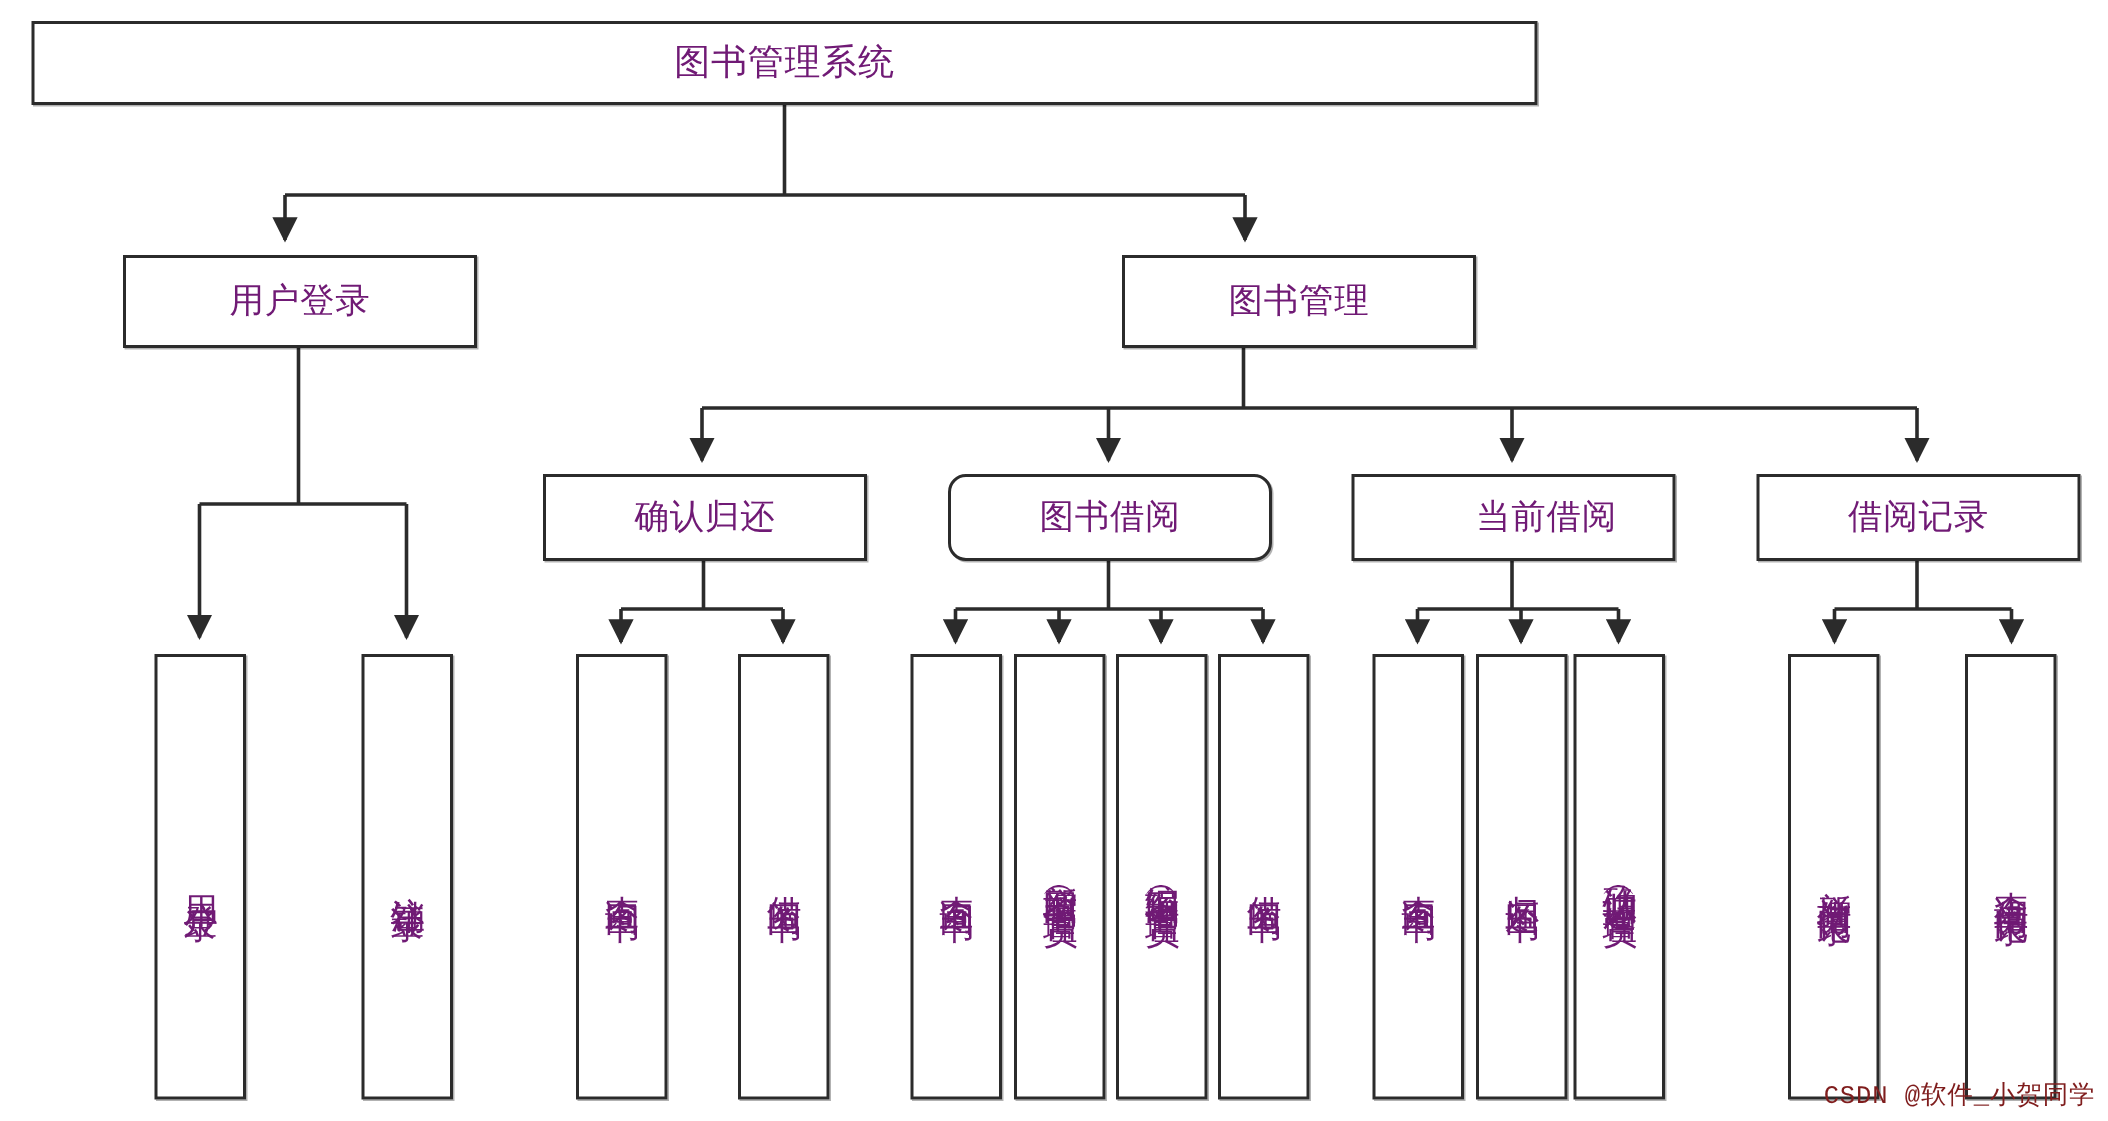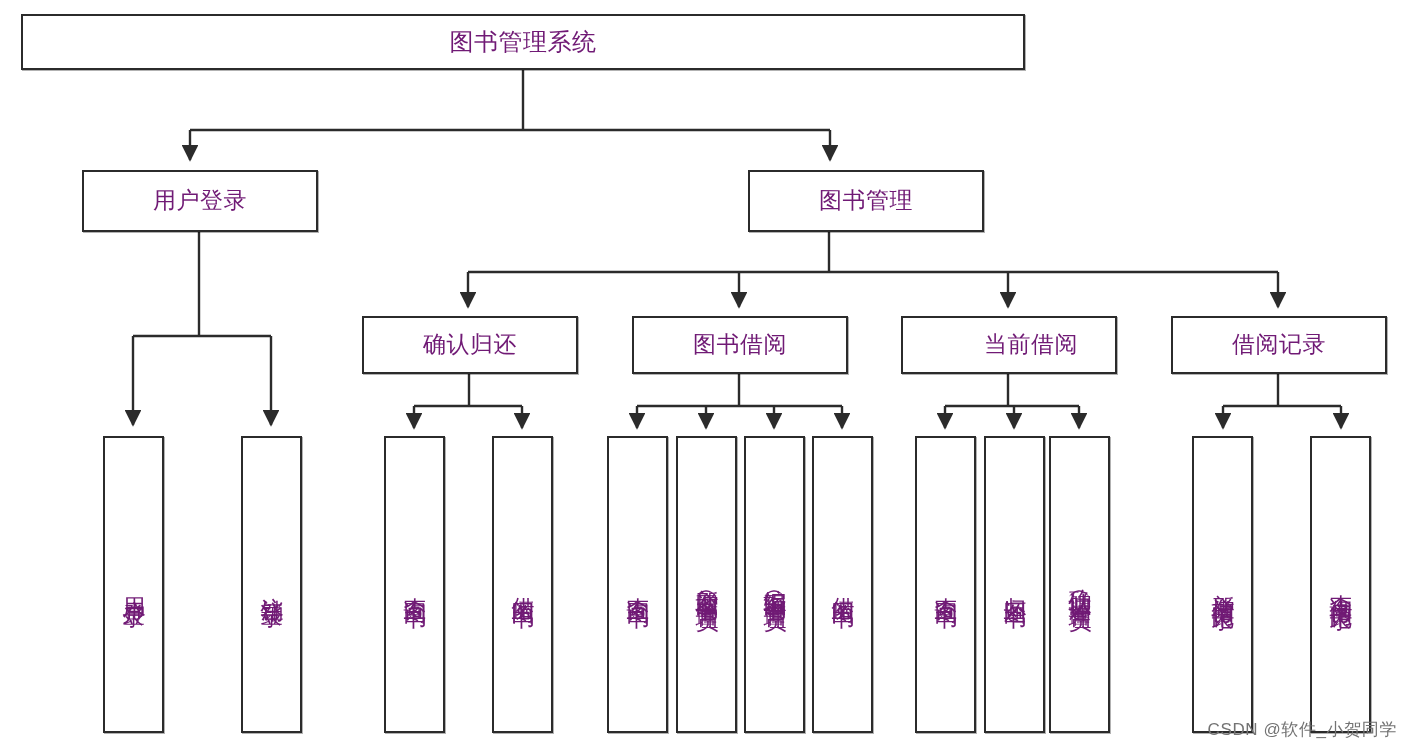--- a/index.html
+++ b/index.html
@@ -58,24 +58,24 @@
     font-size: 23px;
     line-height: 1.12;
     letter-spacing: 3px;
     max-height: 100%;
   }
   .watermark {
     position: absolute;
     right: 8px;
     bottom: 6px;
     font-size: 17px;
-    color: #737373;
+    color: #7f1d1d;
     letter-spacing: 0.6px;
     white-space: nowrap;
-    font-family: Liberation Sans, sans-serif;
+    font-family: Liberation Mono, monospace;
   }
 </style>
 </head>
 <body>
 
 <div id="canvas">
 
   <svg id="edges" viewBox="0 0 1405 747" width="1405" height="747" aria-hidden="true">
     <defs>
       <marker id="arrow" viewBox="0 0 10 10" refX="9" refY="5" markerWidth="7" markerHeight="7" orient="auto-start-reverse">
@@ -133,21 +133,21 @@
   <div class="node h" style="left:82px; top:170px; width:236px; height:62px;">
     <span class="label">用户登录</span>
   </div>
   <div class="node h" style="left:712px; top:170px; width:236px; height:62px;margin-left:36px;">
     <span class="label">图书管理</span>
   </div>
 
   <div class="node h" style="left:362px; top:316px; width:216px; height:58px;">
     <span class="label">确认归还</span>
   </div>
-  <div class="node h" style="left:632px; top:316px; width:216px; height:58px;">
+  <div class="node h" style="left:632px; top:316px; width:216px; height:58px;border-radius:12px;">
     <span class="label">图书借阅</span>
   </div>
   <div class="node h" style="left:901px; top:316px; width:216px; height:58px;padding-left:44px;">
     <span class="label">当前借阅</span>
   </div>
   <div class="node h" style="left:1171px; top:316px; width:216px; height:58px;">
     <span class="label">借阅记录</span>
   </div>
 
   <div class="node v" style="left:103px; top:436px; width:61px; height:297px;">

